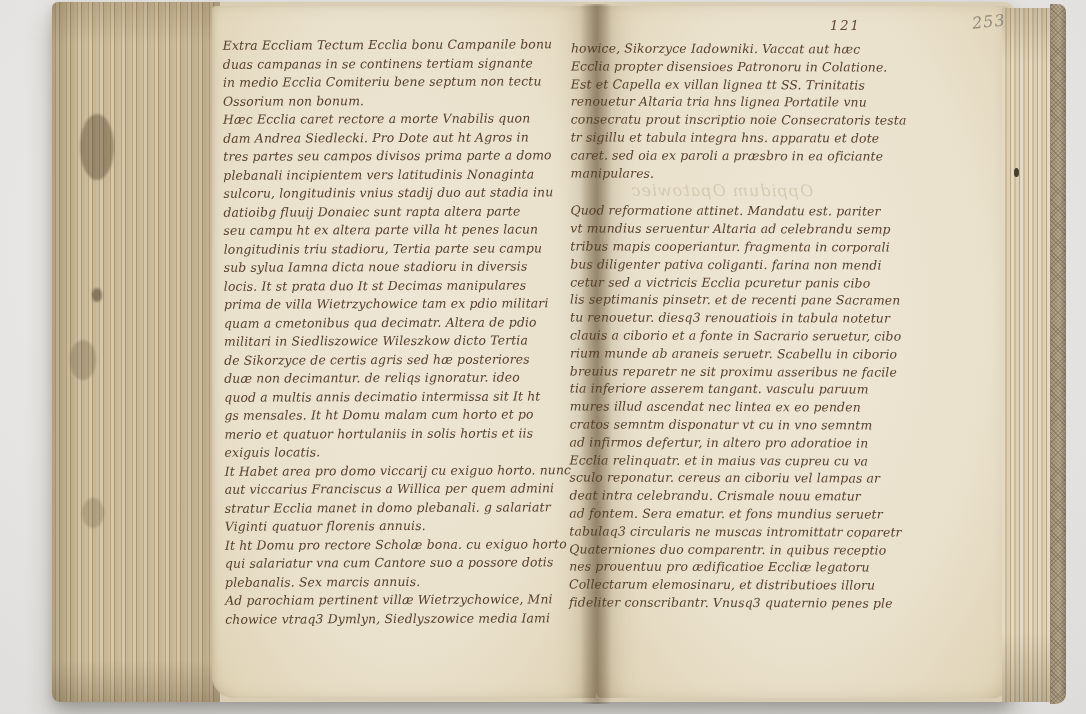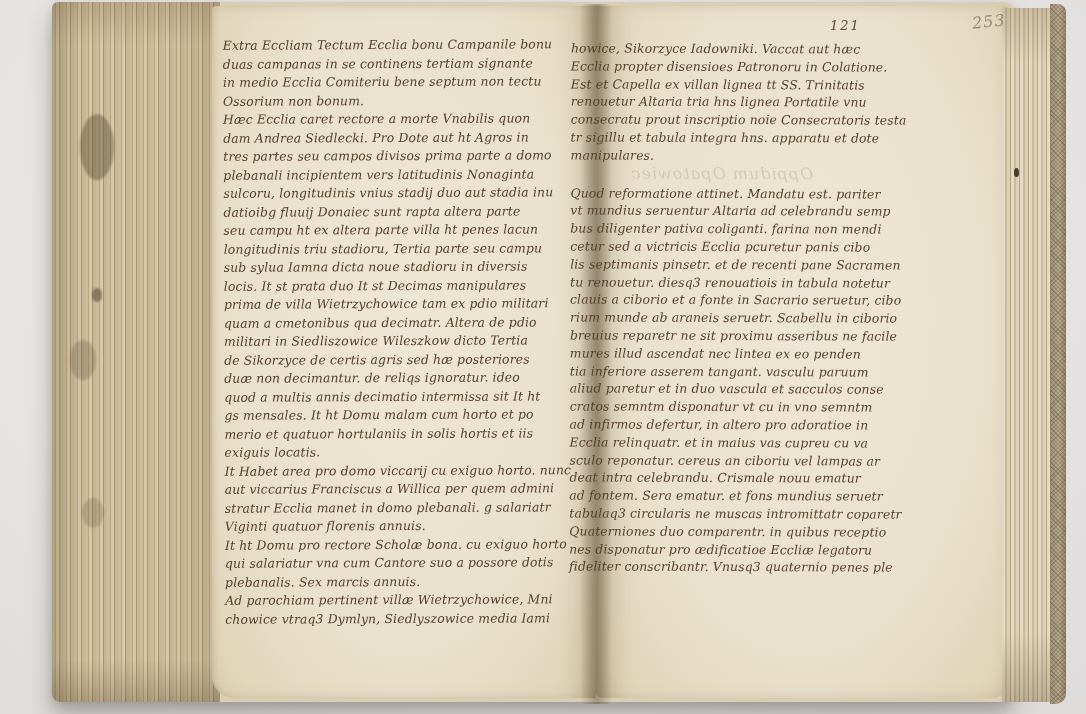--- a/index.html
+++ b/index.html
@@ -119,41 +119,43 @@
     </div>
 
   <div class="textblock tb-right">
     <div>
         <div class="line">howice, Sikorzyce Iadowniki.   Vaccat aut hæc</div>
         <div class="line">Ecclia propter disensioes Patronoru in Colatione.</div>
         <div class="line">Est et Capella ex villan lignea tt SS. Trinitatis</div>
         <div class="line">renouetur Altaria tria hns lignea Portatile vnu</div>
         <div class="line">consecratu prout inscriptio noie Consecratoris testa</div>
         <div class="line">tr sigillu et tabula integra hns. apparatu et dote</div>
+        <div class="line">caret. sed oia ex paroli a præsbro in ea oficiante</div>
         <div class="line">manipulares.</div>
       </div>
     <div class="ghost">Oppidum Opatowiec</div>
     <div>
         <div class="line">Quod reformatione attinet. Mandatu est. pariter</div>
         <div class="line">vt mundius seruentur Altaria ad celebrandu semp</div>
+        <div class="line">tribus mapis cooperiantur. fragmenta in corporali</div>
         <div class="line">bus diligenter pativa coliganti. farina non mendi</div>
         <div class="line">cetur sed a victricis Ecclia pcuretur panis cibo</div>
         <div class="line">lis septimanis pinsetr. et de recenti pane Sacramen</div>
         <div class="line">tu renouetur. diesq3 renouatiois in tabula notetur</div>
         <div class="line">clauis a ciborio et a fonte in Sacrario seruetur, cibo</div>
         <div class="line">rium munde ab araneis seruetr. Scabellu in ciborio</div>
         <div class="line">breuius reparetr ne sit proximu asseribus ne facile</div>
+        <div class="line">tia inferiore asserem tangant. vasculu paruum</div>
         <div class="line">mures illud ascendat nec lintea ex eo penden</div>
-        <div class="line">tia inferiore asserem tangant. vasculu paruum</div>
-        <div class="line">aliud paretur et in duo vascula et sacculos conse</div>
         <div class="line">cratos semntm disponatur vt cu in vno semntm</div>
         <div class="line">ad infirmos defertur, in altero pro adoratioe in</div>
         <div class="line">Ecclia relinquatr. et in maius vas cupreu cu va</div>
         <div class="line">sculo reponatur. cereus an ciboriu vel lampas ar</div>
         <div class="line">deat intra celebrandu. Crismale nouu ematur</div>
         <div class="line">ad fontem. Sera ematur. et fons mundius seruetr</div>
         <div class="line">tabulaq3 circularis ne muscas intromittatr coparetr</div>
         <div class="line">Quaterniones duo comparentr. in quibus receptio</div>
-        <div class="line">nes disponatur pro ædificatioe Eccliæ legatoru</div>
+        <div class="line">nes prouentuu pro ædificatioe Eccliæ legatoru</div>
+        <div class="line">Collectarum elemosinaru, et distributioes illoru</div>
         <div class="line">fideliter conscribantr. Vnusq3 quaternio penes ple</div>
       </div>
   </div>
 </div>
 
 </body></html>

